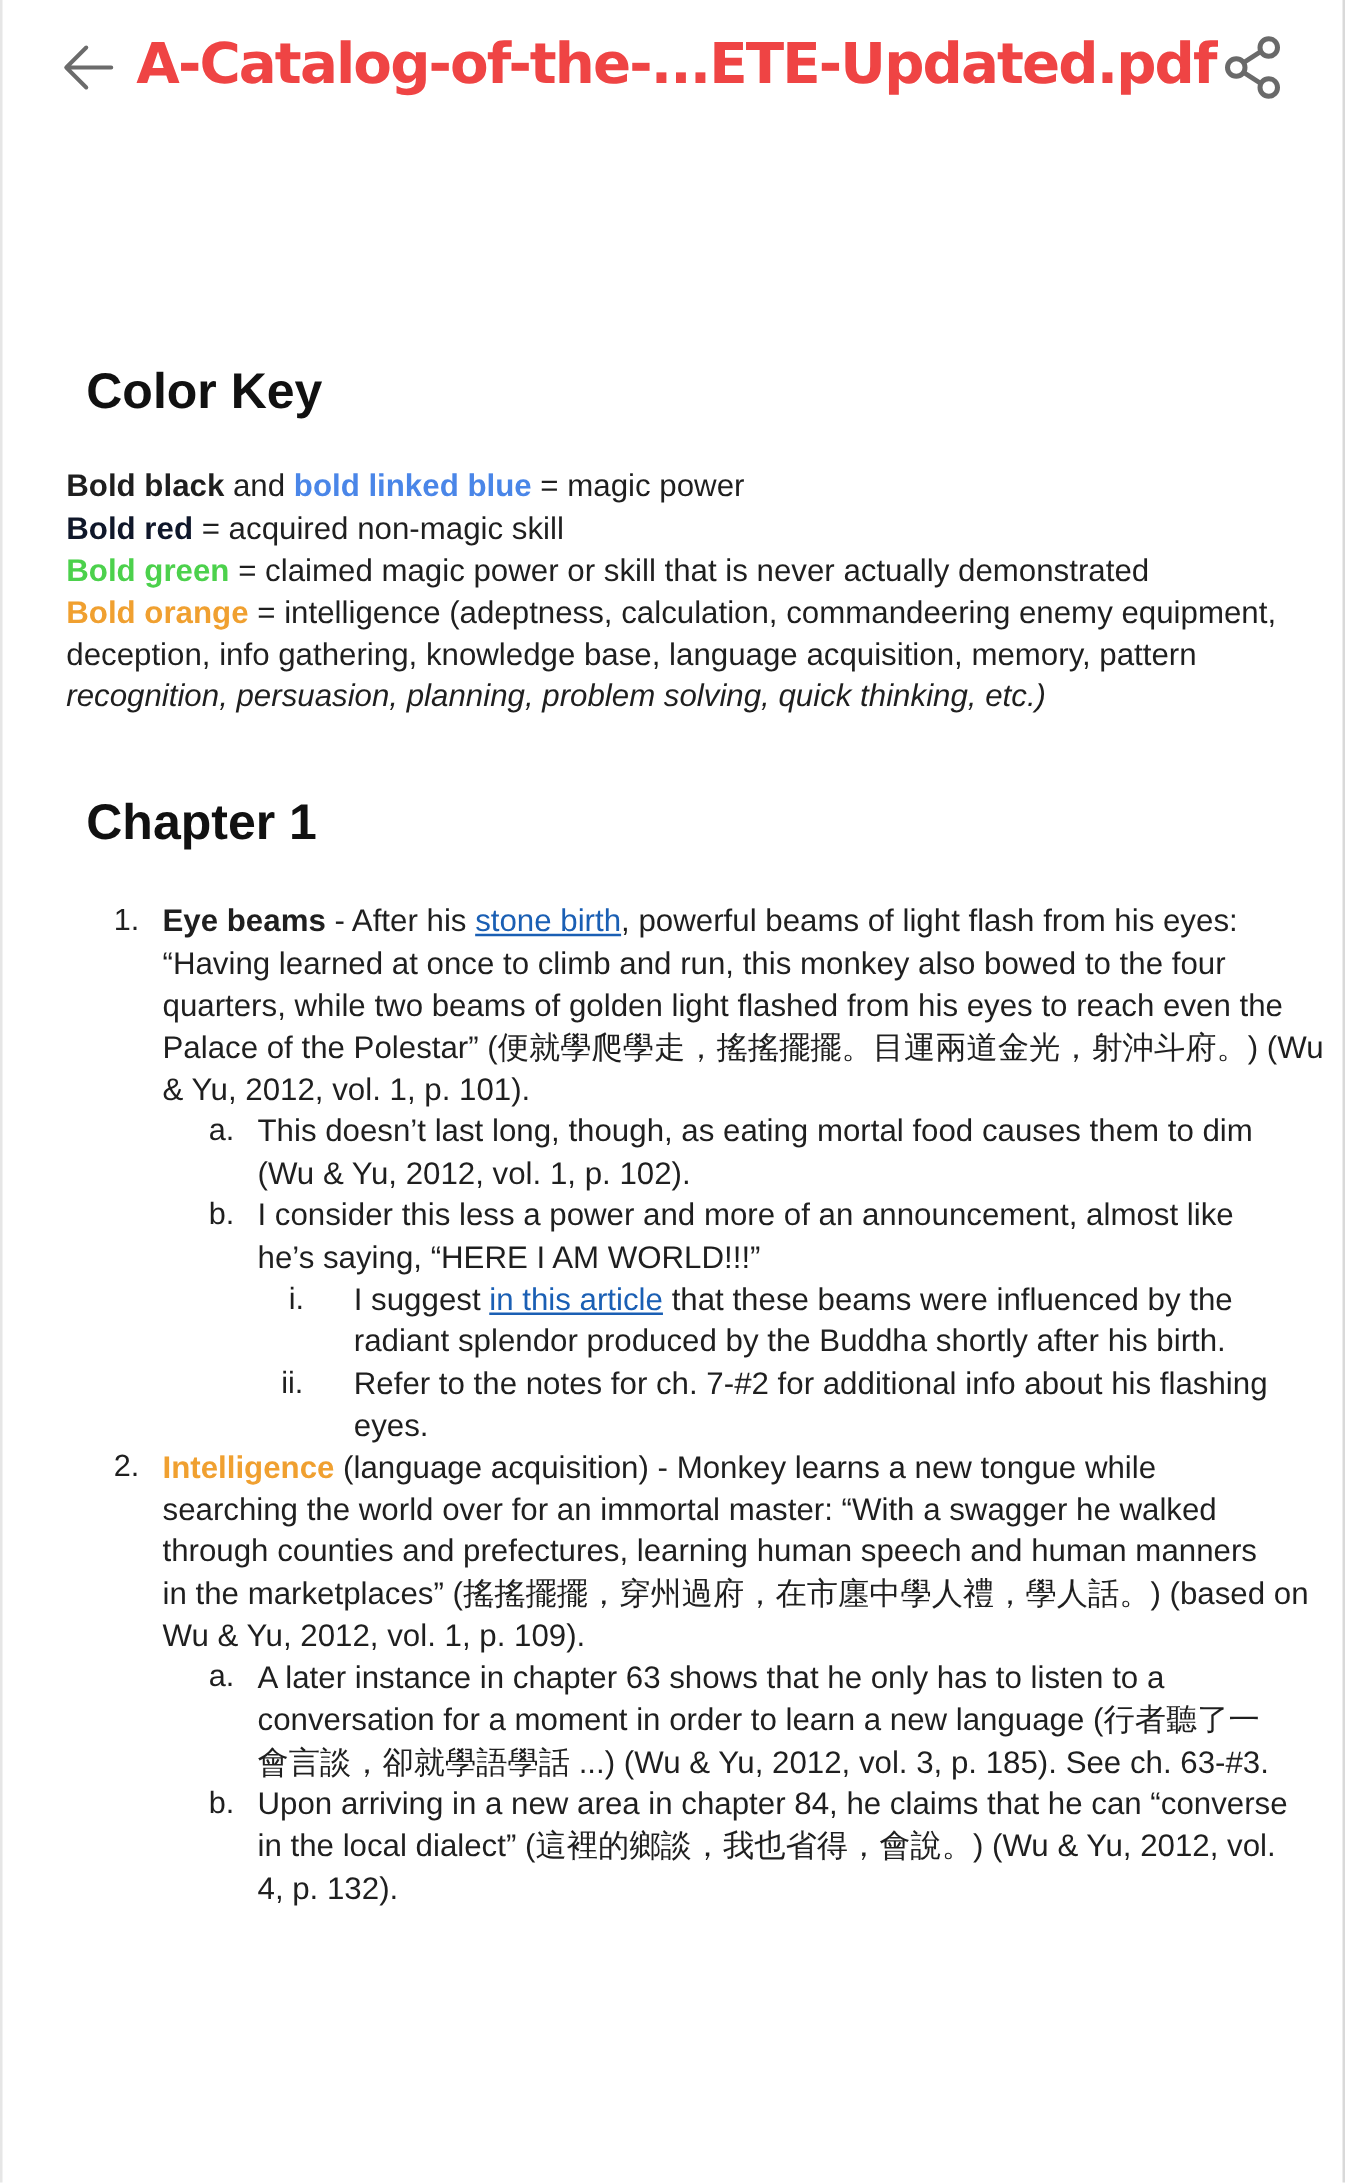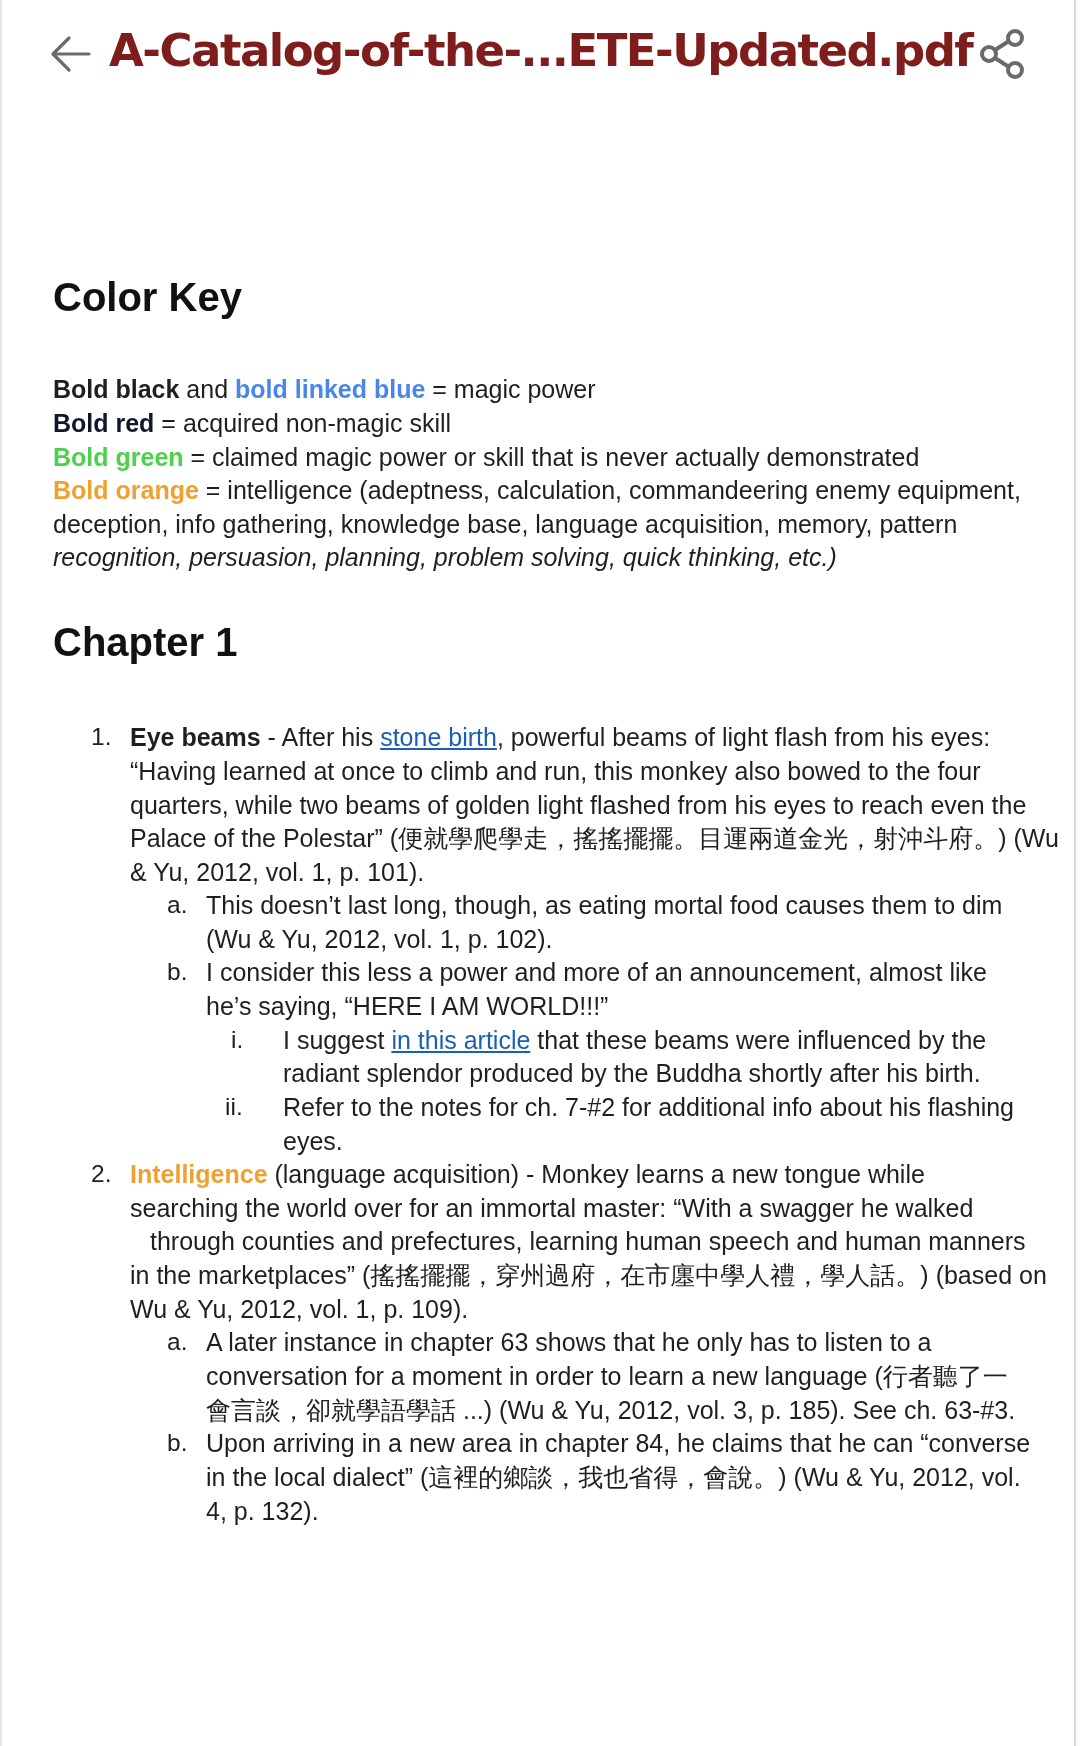--- a/index.html
+++ b/index.html
@@ -13,27 +13,27 @@
   .page-edge-left { position:absolute; left:0; top:0; width:2px; height:1746px; background:#e6e6e6; }
   .page-edge-right { position:absolute; right:4px; top:0; width:2px; height:1746px; background:#d9d9d9; }
   .header {
     position:absolute; left:0; top:0; width:1080px; height:110px;
     display:flex; align-items:center;
   }
   .back-btn { position:absolute; left:48px; top:32px; width:46px; height:44px; display:flex; align-items:center; justify-content:center; cursor:pointer; }
   .title {
     position:absolute; left:109px; top:24px;
     font-family:"DejaVu Sans", sans-serif; font-weight:bold;
-    font-size:45px; letter-spacing:-1.5px; color:#7f1d1d; white-space:nowrap;
+    font-size:45px; letter-spacing:-1.5px; color:#ef4444; white-space:nowrap;
   }
   .share-btn { position:absolute; left:978px; top:26px; width:52px; height:56px; cursor:pointer; display:flex; align-items:center; justify-content:center; }
 
   .doc { position:absolute; left:0; top:0; width:1080px; }
   h2.section {
-    position:absolute; margin:0;
+    position:absolute; margin:16px;
     font-family:"Liberation Sans", sans-serif; font-weight:bold; font-size:40px; color:#111;
   }
   .line {
     position:absolute; white-space:nowrap;
     font-family:"Liberation Sans", sans-serif; font-size:25px; color:#1f1f1f;
     line-height:30px;
   }
   .b { font-weight:bold; }
   .blue { color:#4a86e8; font-weight:bold; }
   .red { color:#0f172a; font-weight:bold; }
@@ -114,21 +114,21 @@
 
   <div class="marker" style="left:225px; top:1092px;">ii.</div>
   <div class="line" style="left:283px; top:1092px;">Refer to the notes for ch. 7-#2 for additional info about his flashing</div>
   <div class="line" style="left:283px; top:1126px;">eyes.</div>
 
   <div class="marker" style="left:91px; top:1159px;">2.</div>
   <div class="line" style="left:130px; top:1159px;">
     <span class="orange">Intelligence</span><span> (language acquisition) - Monkey learns a new tongue while</span>
   </div>
   <div class="line" style="left:130px; top:1193px;">searching the world over for an immortal master: “With a swagger he walked</div>
-  <div class="line" style="left:130px; top:1226px;margin-left:20px;">through counties and prefectures, learning human speech and human manners</div>
+  <div class="line" style="left:130px; top:1226px;">through counties and prefectures, learning human speech and human manners</div>
   <div class="line" style="left:130px; top:1260px;">in the marketplaces” (搖搖擺擺，穿州過府，在市廛中學人禮，學人話。) (based on</div>
   <div class="line" style="left:130px; top:1294px;">Wu &amp; Yu, 2012, vol. 1, p. 109).</div>
 
   <div class="marker" style="left:167px; top:1327px;">a.</div>
   <div class="line" style="left:206px; top:1327px;">A later instance in chapter 63 shows that he only has to listen to a</div>
   <div class="line" style="left:206px; top:1361px;">conversation for a moment in order to learn a new language (行者聽了一</div>
   <div class="line" style="left:206px; top:1395px;">會言談，卻就學語學話 ...) (Wu &amp; Yu, 2012, vol. 3, p. 185). See ch. 63-#3.</div>
 
   <div class="marker" style="left:167px; top:1428px;">b.</div>
   <div class="line" style="left:206px; top:1428px;">Upon arriving in a new area in chapter 84, he claims that he can “converse</div>

